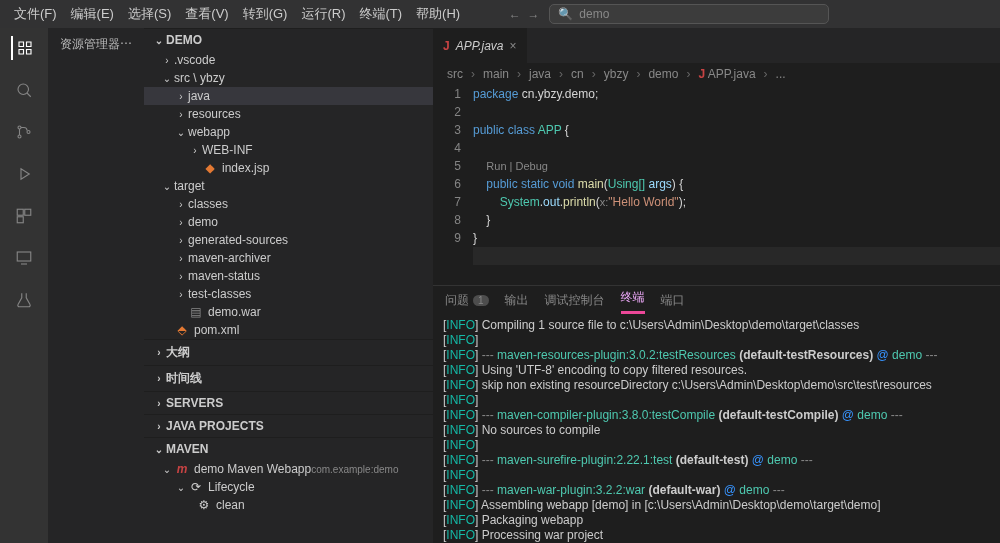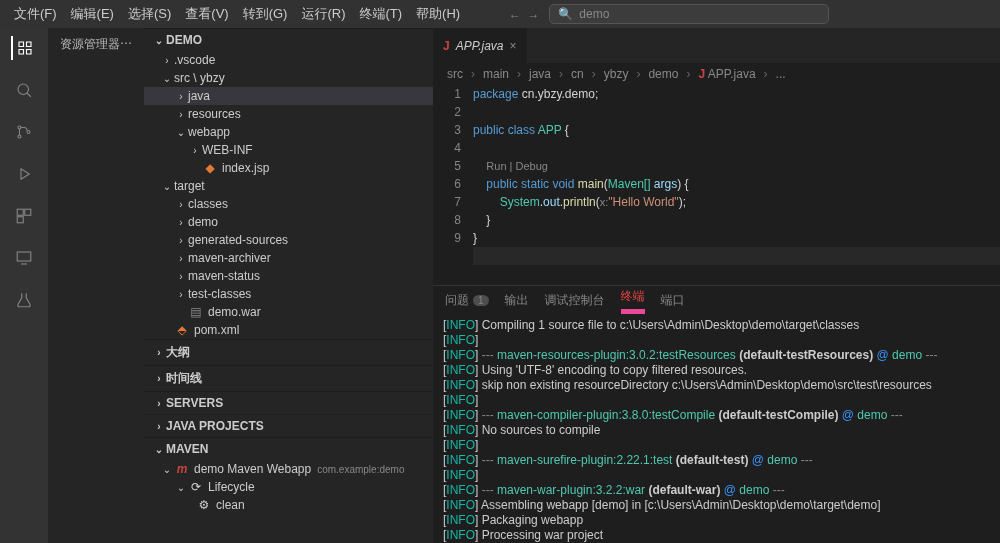--- a/index.html
+++ b/index.html
@@ -15,37 +15,37 @@
 .activity-icon{width:24px;height:24px;color:#858585;cursor:pointer;display:flex;align-items:center;justify-content:center}
 .activity-icon.active{color:#fff;border-left:2px solid #fff;margin-left:-2px;padding-left:2px}
 .sidebar{width:385px;background:#252526;display:flex;flex-direction:row;overflow:hidden}
 .sidebar-header{padding:8px 12px;display:flex;justify-content:space-between;font-size:11px;color:#bbb}
 .tree{flex:1;overflow-y:auto;font-size:12px}
 .tree-item{display:flex;align-items:center;padding:2px 0;cursor:pointer;white-space:nowrap}
 .tree-item.sel{background:#37373d}
 .chev{width:14px;display:inline-block;text-align:center;color:#ccc;font-size:10px}
 .ficon{width:16px;display:inline-flex;justify-content:center;margin-right:4px}
 .tree-label{color:#ccc}
-.tree-label.dim{color:#888;font-size:10px;margin-left:6px}
+.tree-label.dim{color:#888;font-size:10px;}
 .section{padding:4px 8px;font-size:11px;font-weight:600;color:#ccc;display:flex;align-items:center;cursor:pointer;border-top:1px solid #1e1e1e}
 .editor-area{flex:1;display:flex;flex-direction:column;background:#1e1e1e;overflow:hidden}
 .tabs{height:35px;background:#252526;display:flex;align-items:center}
 .tab{height:35px;background:#1e1e1e;display:flex;align-items:center;padding:0 10px;gap:6px;border-right:1px solid #252526}
 .tab-close{color:#888;cursor:pointer}
 .breadcrumb{padding:4px 14px;font-size:11px;color:#888;display:flex;gap:8px;flex-wrap:wrap}
 .bc-sep{color:#666}
 .code{flex:1;display:flex;font-family:Consolas,monospace;font-size:12px;line-height:18px;overflow:hidden}
 .gutter{width:40px;text-align:right;padding-right:12px;color:#858585}
 .code-lines{flex:1;white-space:pre}
 .k{color:#569cd6}.cls{color:#4ec9b0}.fn{color:#dcdcaa}.str{color:#ce9178}.var{color:#9cdcfe}.pn{color:#d4d4d4}.hint{color:#888;font-size:11px}
 .curline{background:#282828;display:inline-block;width:100%}
 .panel{height:258px;border-top:1px solid #333;display:flex;flex-direction:column;background:#1e1e1e}
 .panel-tabs{height:28px;display:flex;gap:16px;padding:0 12px;font-size:11px}
 .panel-tab{color:#888;cursor:pointer;display:flex;align-items:center;gap:4px}
-.panel-tab.active{color:#ef4444;border-bottom:5px solid #ec4899;padding-bottom:3px}
+.panel-tab.active{color:#f0abfc;border-bottom:3px solid #ec4899;padding-bottom:3px}
 .badge{background:#4d4d4d;border-radius:8px;padding:0 5px;font-size:10px}
 .terminal{flex:1;overflow-y:auto;font-family:Consolas,monospace;font-size:11px;line-height:15px;padding:4px 10px;color:#ccc}
 .info{color:#14b8a6}
 .plugin{color:#4ec9b0}
 .goal{color:#ccc;font-weight:600}
 .at{color:#3794ff}
 .proj{color:#4ec9b0}
 .dash{color:#888}
 svg{width:18px;height:18px}
 </style>
@@ -264,21 +264,21 @@
         <span class="bc-sep">›</span>
         <span>...</span>
       </div>
     <div class="code">
       <div class="gutter">1<br>2<br>3<br>4<br>5<br>6<br>7<br>8<br>9</div>
       <div class="code-lines"><span class="k">package</span> <span class="pn"><span style="">cn.ybzy.demo</span>;</span>
 <span></span>
 <span class="k">public</span> <span class="k">class</span> <span class="cls">APP</span> <span class="pn">{</span>
 <span></span>
     <span class="hint">Run | Debug</span>
-    <span class="k">public</span> <span class="k">static</span> <span class="k">void</span> <span class="fn">main</span><span class="pn">(</span><span class="cls">Maven[]</span> <span class="var">args</span><span class="pn">) {</span>
+    <span class="k">public</span> <span class="k">static</span> <span class="k">void</span> <span class="fn">main</span><span class="pn">(</span><span class="cls">Using[]</span> <span class="var">args</span><span class="pn">) {</span>
         <span class="cls">System</span><span class="pn">.</span><span class="var">out</span><span class="pn">.</span><span class="fn">println</span><span class="pn">(</span><span class="hint">x:</span><span class="str">"Hello World"</span><span class="pn">);</span>
     <span class="pn">}</span>
 <span class="pn">}</span>
 <span class="curline"> </span></div>
     </div>
 
     <div class="panel">
       <div class="panel-tabs">
         <span class="panel-tab">
             <span>问题</span>

